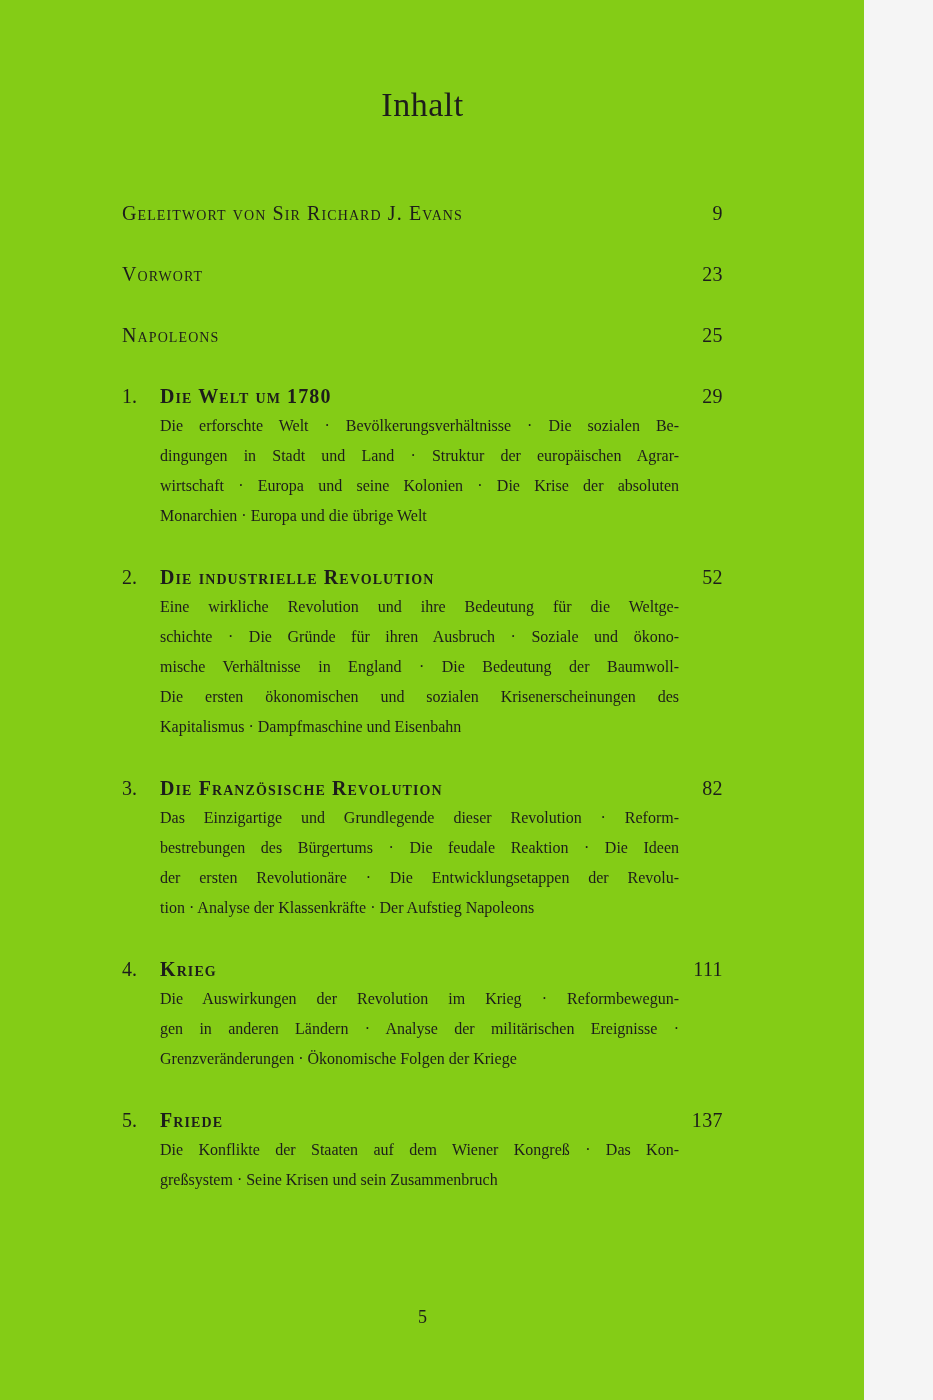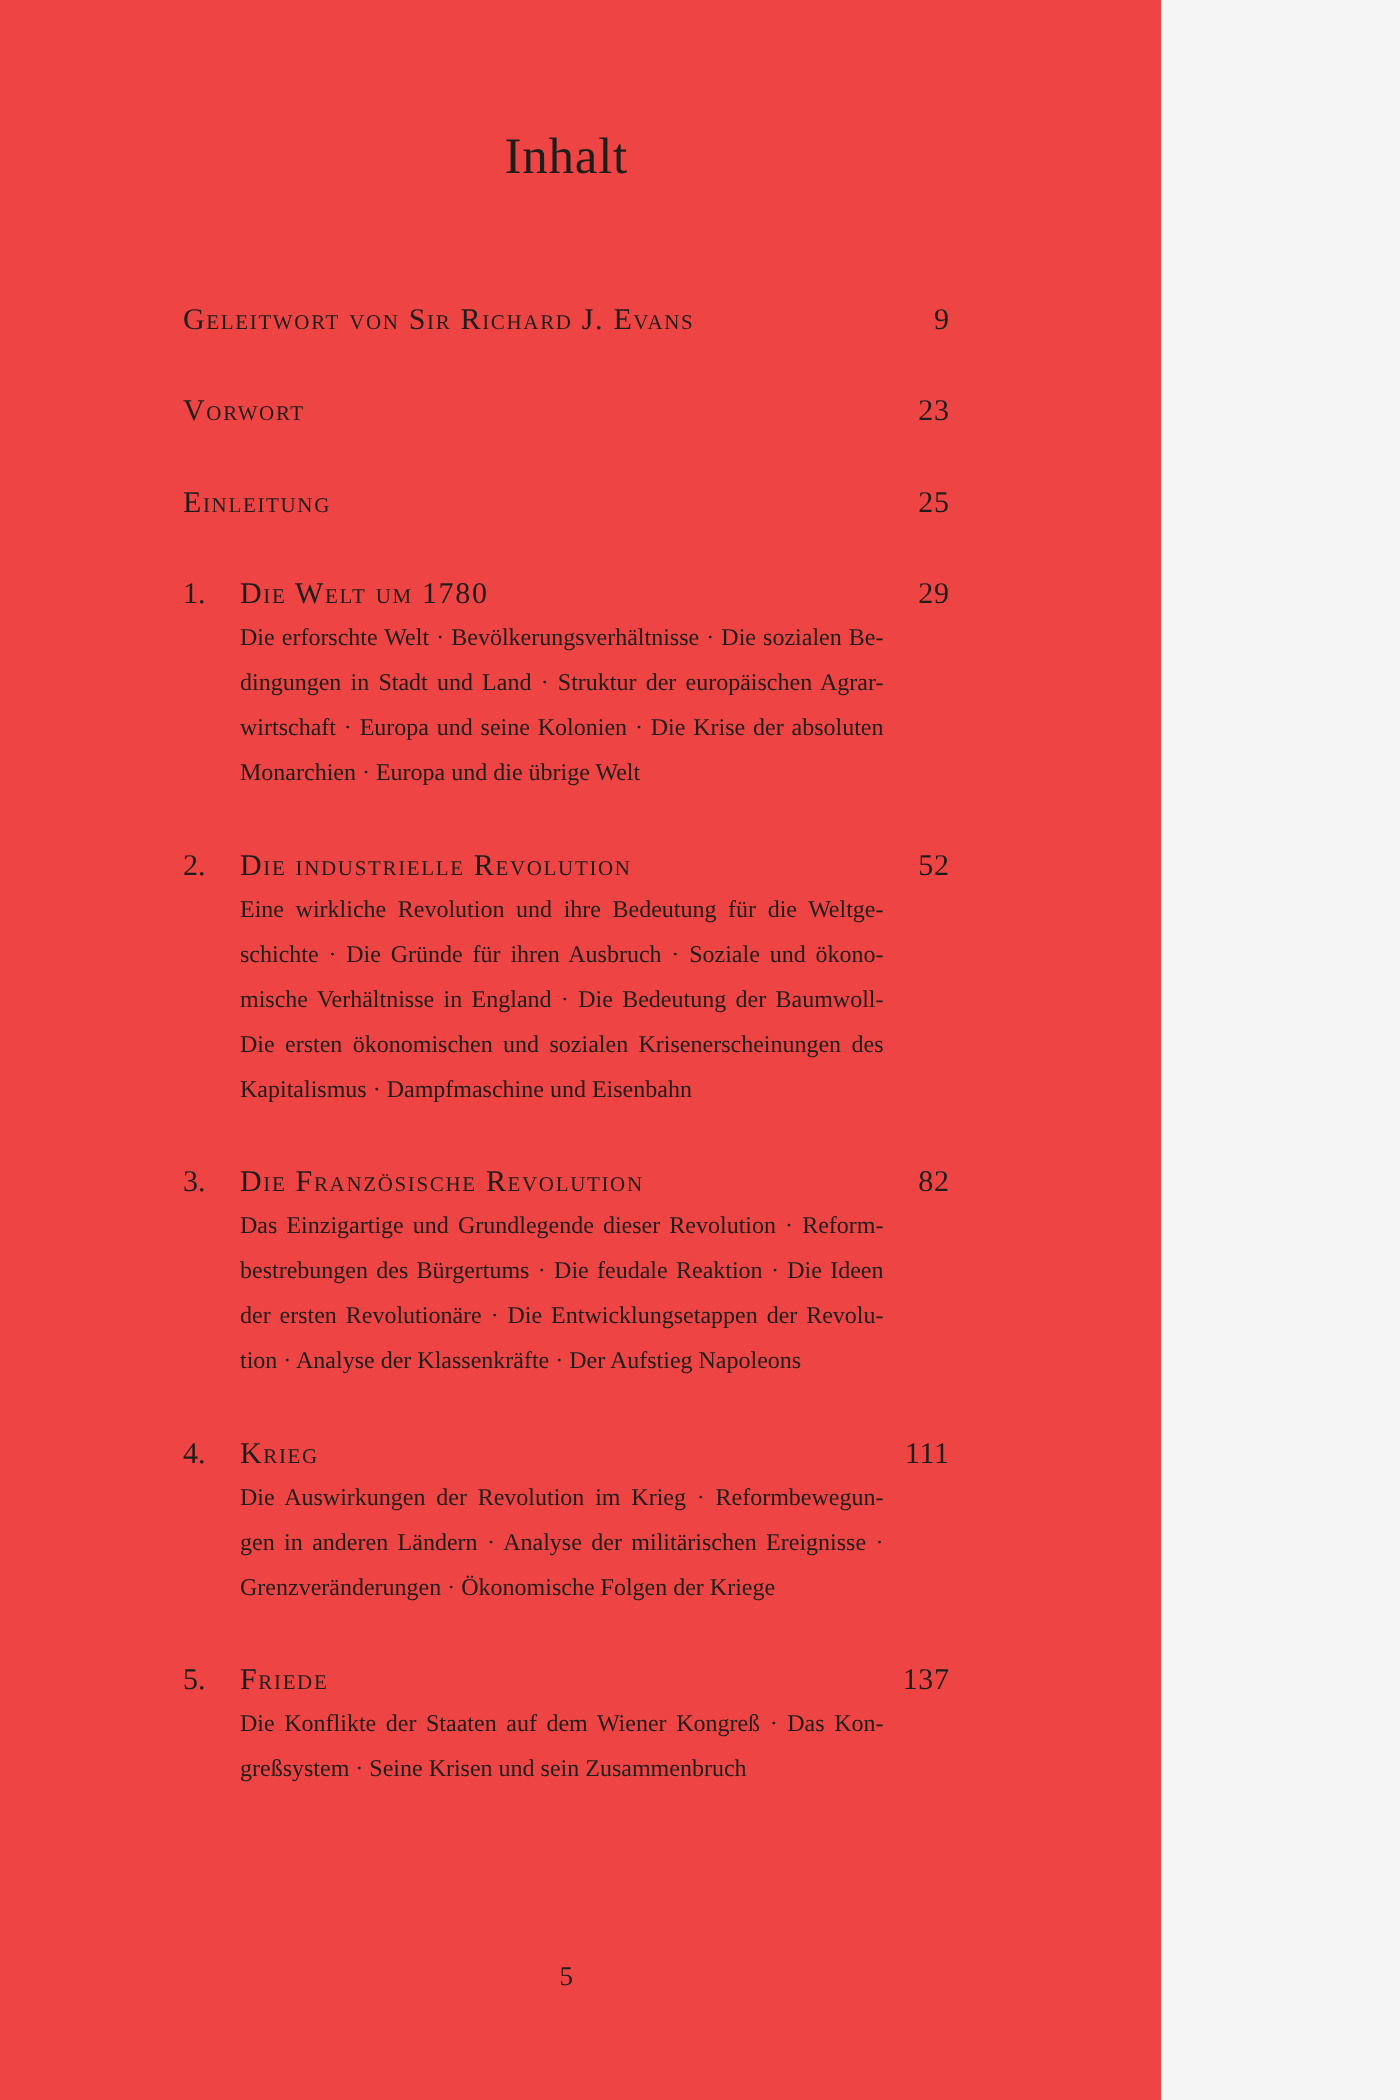--- a/index.html
+++ b/index.html
@@ -5,23 +5,23 @@
   * { margin: 0; padding: 0; box-sizing: border-box; }
   html, body { background: #f5f5f5; }
   body {
     width: 933px;
     font-family: "Liberation Serif", "DejaVu Serif", serif;
     color: #1d1d1b;
     -webkit-font-smoothing: antialiased;
   }
   .page {
     position: relative;
-    width: 774px;
+    width: 864px;
     height: 1400px;
-    background: #ef4444;
+    background: #84cc16;
     padding: 86px 141px 0 122px;
     overflow: hidden;
   }
   .title {
     font-size: 34px;
     font-weight: normal;
     text-align: center;
     letter-spacing: 0.5px;
     margin-bottom: 74px;
   }
@@ -33,21 +33,21 @@
     font-size: 20px;
     line-height: 30px;
     justify-content: flex-end;
   }
   .smallcaps {
     font-variant: small-caps;
     letter-spacing: 0.055em;
   }
   .front-entry .label { flex: 1; }
   .chapter-num { width: 38px; flex: none; }
-  .chapter-entry .label { flex: 1; }
+  .chapter-entry .label { flex: 1; font-weight: bold; }
   .pagenum { flex: none; text-align: right; letter-spacing: 0.02em; }
   .desc {
     margin-left: 38px;
     margin-right: 44px;
     font-size: 16px;
     line-height: 30px;
   }
   .desc-line {
     text-align: justify;
     text-align-last: justify;
@@ -77,21 +77,21 @@
 
   <div class="entry front-entry">
     <div class="entry-head">
       <span class="smallcaps label">Vorwort</span>
       <span class="pagenum">23</span>
     </div>
   </div>
 
   <div class="entry front-entry">
     <div class="entry-head">
-      <span class="smallcaps label">Einleitung</span>
+      <span class="smallcaps label">Napoleons</span>
       <span class="pagenum">25</span>
     </div>
   </div>
 
   <div class="entry chapter-entry">
     <div class="entry-head">
       <span class="chapter-num">1.</span>
       <span class="smallcaps label">Die Welt um 1780</span>
       <span class="pagenum">29</span>
     </div>

